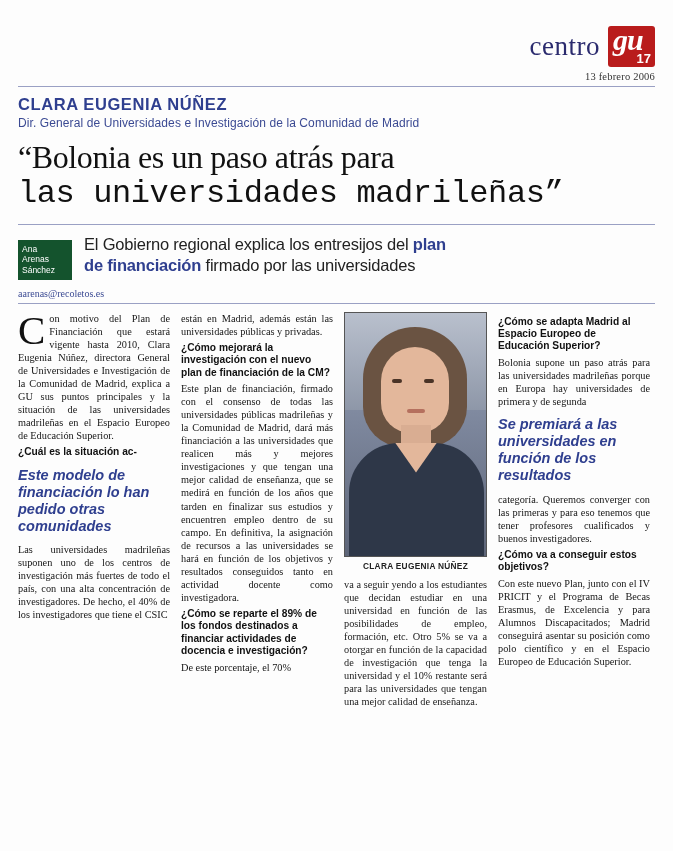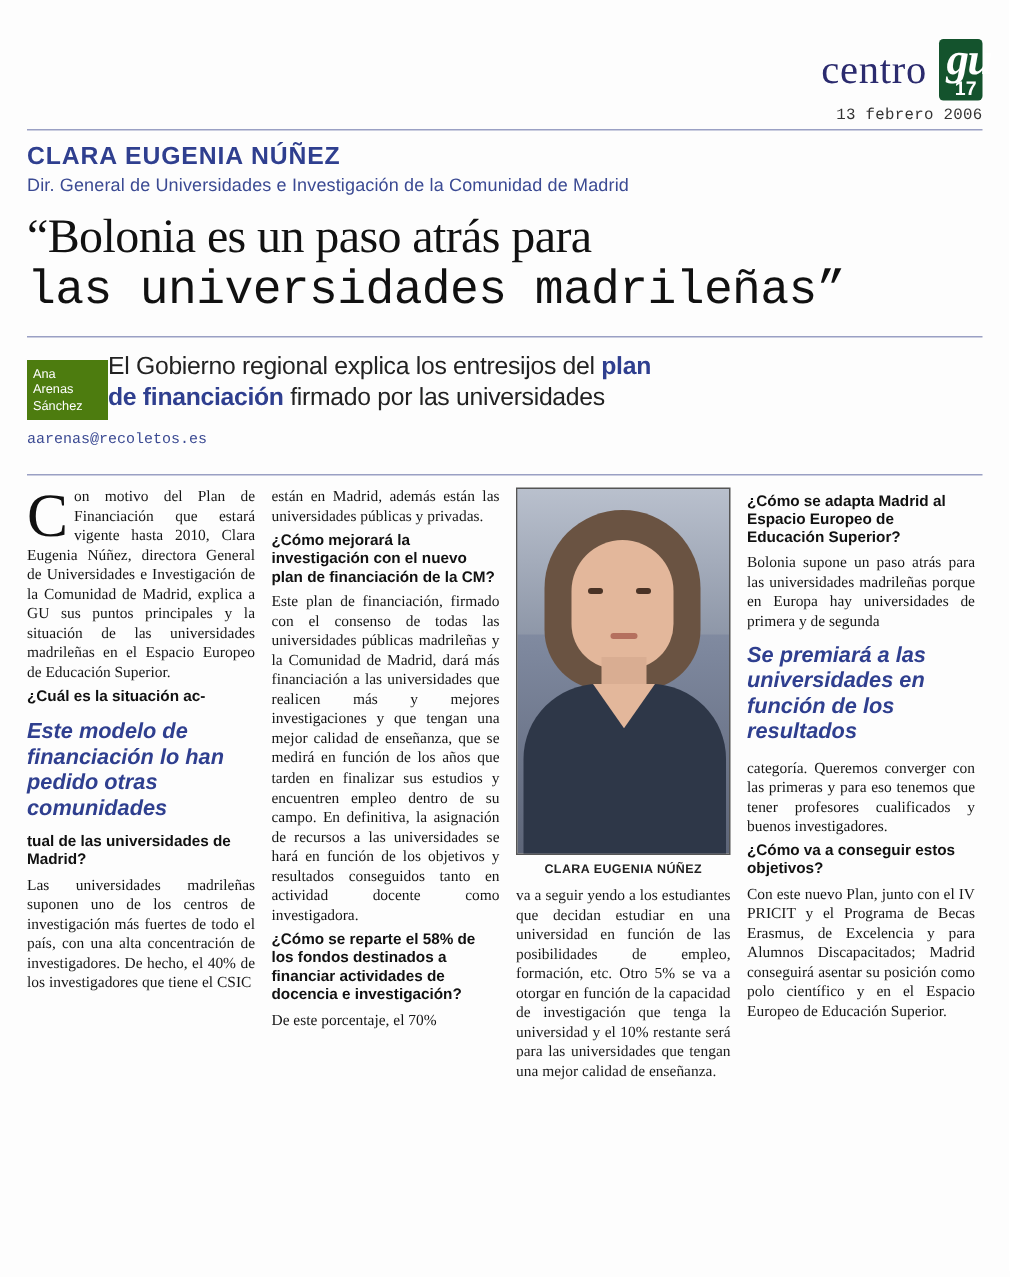--- a/index.html
+++ b/index.html
@@ -41,23 +41,23 @@
     justify-content: flex-start;
     gap: 8px;
   }
   .centro-word {
     font-family: "Liberation Serif", serif;
     font-size: 27px;
     color: #2b2b6e;
     letter-spacing: 0.5px;
   }
   .gu-logo {
-    width: 29px;
+    width: 47px;
     height: 41px;
-    background: #14532d;
+    background: #b91c1c;
     color: #ffffff;
     border-radius: 3px;
     position: relative;
     text-align: left;
   }
   .gu-logo .gu-text {
     position: absolute;
     left: 5px;
     top: -3px;
     font-family: "Liberation Serif", serif;
@@ -69,21 +69,21 @@
   .gu-logo .gu-num {
     position: absolute;
     right: 4px;
     bottom: 1px;
     font-family: "Liberation Sans", sans-serif;
     font-weight: bold;
     font-size: 13px;
   }
   .issue-date {
     margin-top: 4px;
-    font-family: Liberation Mono, monospace;
+    font-family: Liberation Serif, serif;
     font-size: 10.5px;
     color: #333;
     letter-spacing: 0.2px;
   }
 
   
   .rule-top {
     border-top: 1px solid #9aa0c4;
     margin: 0 0 8px 0;
   }
@@ -117,45 +117,45 @@
   .deck-wrap {
     display: flex;
     align-items: flex-start;
     margin-top: 12px;
     border-top: 1px solid #9aa0c4;
     padding-top: 9px;
   }
   .author-box {
     width: 54px;
     flex: 0 0 54px;
-    background: #4d7c0f;
+    background: #14532d;
     color: #ffffff;
     font-family: "Liberation Sans", sans-serif;
     font-size: 8.5px;
     line-height: 1.25;
     padding: 4px 4px;
     box-sizing: border-box;
     margin-top: 6px;
   }
   .deck {
     flex: 1;
-    padding-left: 0;
+    padding-left: 12px;
     font-family: "Liberation Sans", sans-serif;
     font-size: 16.5px;
     line-height: 1.28;
     color: #222;
     letter-spacing: -0.2px;
   }
   .deck b { color: #2f3f8f; }
   .email {
-    font-family: Liberation Mono, monospace;
+    font-family: Liberation Serif, serif;
     font-size: 10px;
     color: #3b4a93;
     margin-top: 8px;
-    margin-bottom: 17px;
+    margin-bottom: 4px;
   }
   .rule-mid { border-top: 1px solid #9aa0c4; margin-bottom: 8px; }
 
   
   .cols {
     display: flex;
     gap: 11px;
     height: 472px;
   }
   .col {
@@ -326,29 +326,28 @@
   </div>
   <div class="email">aarenas@recoletos.es</div>
   <div class="rule-mid"></div>
 
   <div class="cols">
 
     <div class="col">
       <p><span class="dropcap">C</span><span>on motivo del Plan de Financiación que estará vigente hasta 2010, Clara Eugenia Núñez, directora General de Universidades e Investigación de la Comunidad de Madrid, explica a GU sus puntos principales y la situación de las universidades madrileñas en el Espacio Europeo de Educación Superior.</span></p>
       <div class="q">¿Cuál es la situación ac-</div>
       <div class="pull">Este modelo de financiación lo han pedido otras comunidades</div>
-      <div class="q">tual de las universidades de Madrid?</div>
       <p>Las universidades madrileñas suponen uno de los centros de investigación más fuertes de todo el país, con una alta concentración de investigadores. De hecho, el 40% de los investigadores que tiene el CSIC</p>
     </div>
 
     <div class="col">
       <p>están en Madrid, además están las universidades públicas y privadas.</p>
       <div class="q">¿Cómo mejorará la investigación con el nuevo plan de financiación de la CM?</div>
       <p>Este plan de financiación, firmado con el consenso de todas las universidades públicas madrileñas y la Comunidad de Madrid, dará más financiación a las universidades que realicen más y mejores investigaciones y que tengan una mejor calidad de enseñanza, que se medirá en función de los años que tarden en finalizar sus estudios y encuentren empleo dentro de su campo. En definitiva, la asignación de recursos a las universidades se hará en función de los objetivos y resultados conseguidos tanto en actividad docente como investigadora.</p>
-      <div class="q">¿Cómo se reparte el 58% de los fondos destinados a financiar actividades de docencia e investigación?</div>
+      <div class="q">¿Cómo se reparte el 89% de los fondos destinados a financiar actividades de docencia e investigación?</div>
       <p>De este porcentaje, el 70%</p>
     </div>
 
     <div class="photo-wrap">
       <div class="photo">
         <div class="bg-band"></div>
         <div class="hair"></div>
         <div class="face"></div>
         <div class="eye l"></div>
         <div class="eye r"></div>

